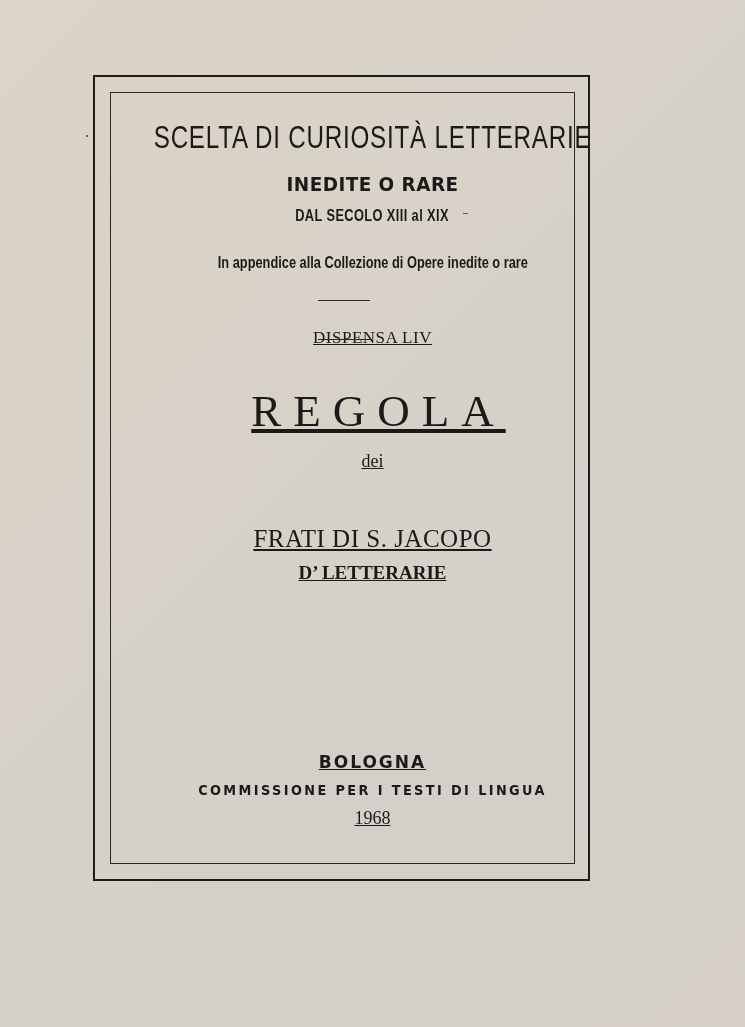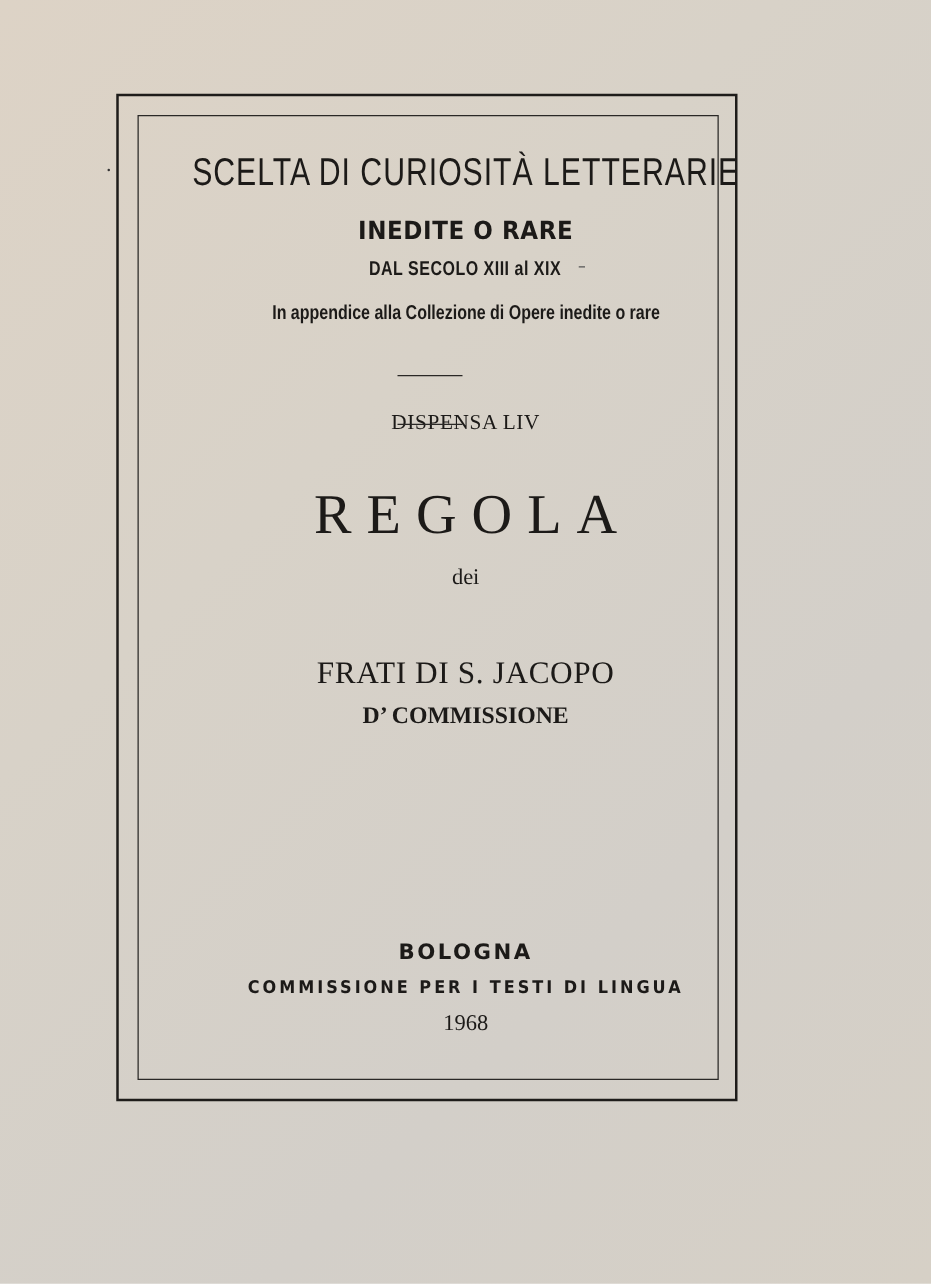--- a/index.html
+++ b/index.html
@@ -9,29 +9,29 @@
     color:#1c1a18;
   }
   .frame-outer {
     position:absolute; left:93px; top:75px; width:497px; height:806px;
     border:2.5px solid #1e1c1a; box-sizing:border-box;
   }
   .frame-inner {
     position:absolute; left:110px; top:92px; width:465px; height:772px;
     border:1.5px solid #2a2826; box-sizing:border-box;
   }
-  .line { position:absolute; left:0; width:745px; text-align:center; white-space:nowrap; }
+  .line { position:absolute; left:0; width:745px; text-align:center; white-space:nowrap;text-decoration:underline; }
   .condensed { font-family:"Liberation Sans", sans-serif; transform-origin:center; display:inline-block; }
   .t1 { top:120px; font-size:31px; }
   .t1 span { transform:scaleX(0.78); letter-spacing:1px; }
   .t2 { top:172px; font-size:20px; font-weight:bold; }
   .t2 span { font-family:"DejaVu Sans", sans-serif; transform:scaleX(0.92); letter-spacing:0.5px; }
   .t3 { top:207px; font-size:16px; font-weight:bold; }
   .t3 span { transform:scaleX(0.8); letter-spacing:0.5px; }
-  .t4 { top:242px; font-size:16px; font-weight:bold; }
+  .t4 { top:254px; font-size:16px; font-weight:bold; }
   .t4 span { transform:scaleX(0.8); }
   .rule { position:absolute; left:318px; width:52px; height:0; border-top:1.5px solid #2a2826; }
   .r1 { top:300px; } .r2 { top:339px; }
   .serif { font-family:"Liberation Serif", serif; }
   .t5 { top:328px; font-size:17px; letter-spacing:0.5px; }
   .t6 { top:385px; font-size:45px; letter-spacing:12px; padding-left:12px; box-sizing:border-box; }
   .t7 { top:451px; font-size:18px; }
   .t8 { top:508px; font-size:25px; letter-spacing:0.5px;margin-top:17px; }
   .t9 { top:562px; font-size:19px; font-weight:bold; }
   .sans-wide { font-family:"DejaVu Sans", sans-serif; font-weight:bold; }
@@ -55,17 +55,17 @@
 <div class="line t3"><span class="condensed">DAL SECOLO XIII al XIX</span></div>
 <div class="line t4"><span class="condensed">In appendice alla Collezione di Opere inedite o rare</span></div>
 
 <div class="rule r1"></div>
 <div class="line t5 serif">DISPENSA LIV</div>
 <div class="rule r2"></div>
 
 <div class="line t6 serif">REGOLA</div>
 <div class="line t7 serif">dei</div>
 <div class="line t8 serif">FRATI DI S. JACOPO</div>
-<div class="line t9 serif">D’ COMMISSIONE</div>
+<div class="line t9 serif">D’ LETTERARIE</div>
 
 <div class="line t10 sans-wide">BOLOGNA</div>
 <div class="line t11 sans-wide"><span class="condensed" style="font-family:'DejaVu Sans',sans-serif;">COMMISSIONE PER I TESTI DI LINGUA</span></div>
 <div class="line t12 serif">1968</div>
 
 </body></html>

